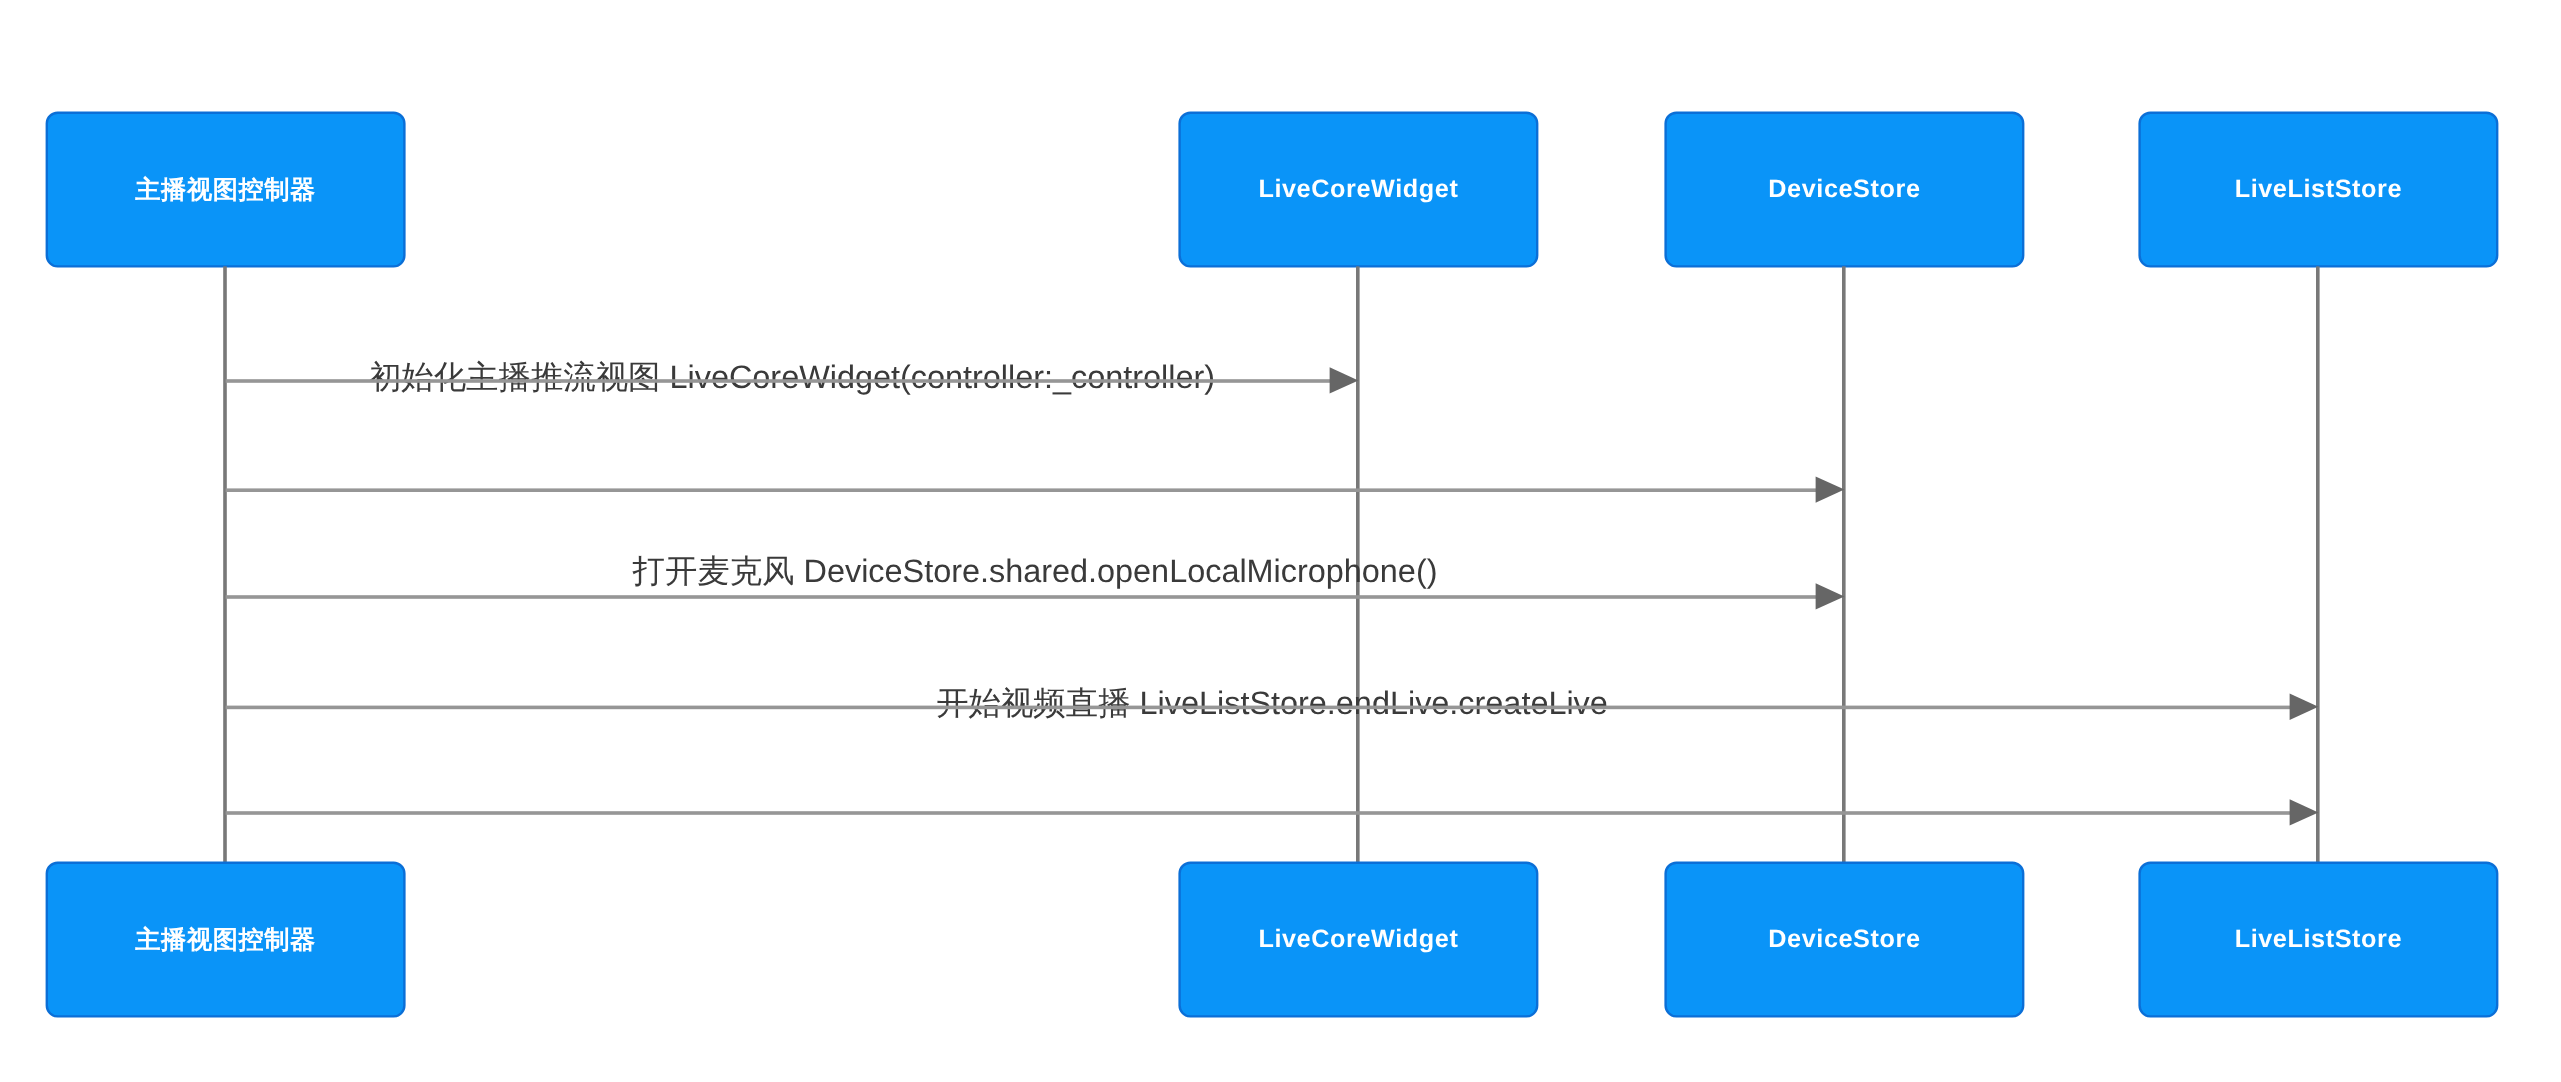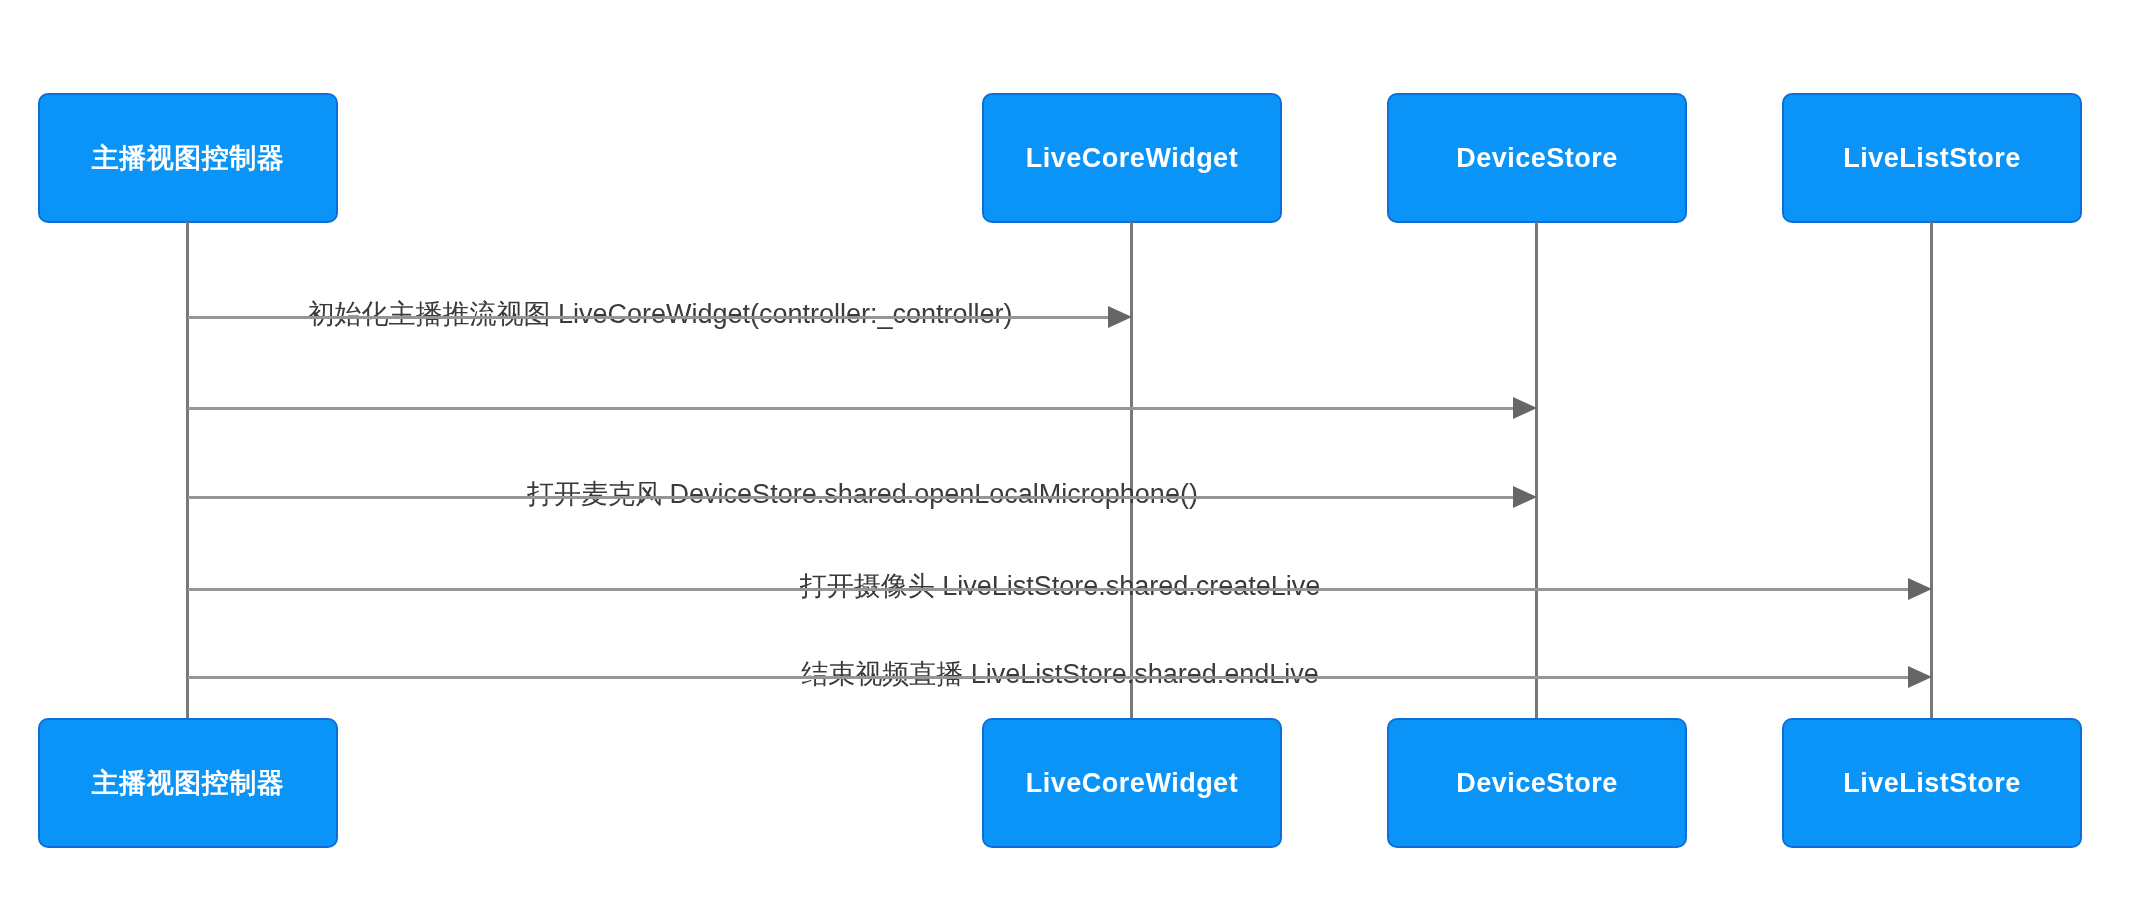--- a/index.html
+++ b/index.html
@@ -22,21 +22,21 @@
     box-sizing: border-box;
     background: #0a94f8;
     border: 2px solid #0b6fd7;
     border-radius: 10px;
     display: flex;
     align-items: center;
     justify-content: center;
   }
   .actor-label {
     color: #ffffff;
-    font-size: 27px;
+    font-size: 21px;
     font-weight: bold;
     letter-spacing: 0.5px;
     white-space: nowrap;
   }
   .lifeline {
     position: absolute;
     width: 3px;
     top: 222px;
     height: 497px;
     background: #787878;
@@ -89,29 +89,28 @@
   <div class="lifeline" style="left:1535px;"></div>
   <div class="lifeline" style="left:1930px;"></div>
 
   <div class="msg-label" style="left:188px; top:270px; width:944px;">初始化主播推流视图 LiveCoreWidget(controller:_controller)</div>
   <div class="msg-line" style="left:188px; top:316px; width:922px;"></div>
   <div class="msg-arrowhead" style="left:1108px; top:306px;"></div>
 
   <div class="msg-line" style="left:188px; top:407px; width:1327px;"></div>
   <div class="msg-arrowhead" style="left:1513px; top:397px;"></div>
 
-  <div class="msg-label" style="left:188px; top:450px; width:1349px;">打开麦克风 DeviceStore.shared.openLocalMicrophone()</div>
+  <div class="msg-label" style="left:188px; top:432px; width:1349px;">打开麦克风 DeviceStore.shared.openLocalMicrophone()</div>
   <div class="msg-line" style="left:188px; top:496px; width:1327px;"></div>
   <div class="msg-arrowhead" style="left:1513px; top:486px;"></div>
 
-  <div class="msg-label" style="left:188px; top:542px; width:1744px;">打开摄像头 LiveListStore.shared.createLive</div>
+  <div class="msg-label" style="left:188px; top:542px; width:1744px;">开始视频直播 LiveListStore.endLive.createLive</div>
   <div class="msg-line" style="left:188px; top:588px; width:1722px;"></div>
   <div class="msg-arrowhead" style="left:1908px; top:578px;"></div>
 
-  <div class="msg-label" style="left:188px; top:630px; width:1744px;">结束视频直播 LiveListStore.shared.endLive</div>
   <div class="msg-line" style="left:188px; top:676px; width:1722px;"></div>
   <div class="msg-arrowhead" style="left:1908px; top:666px;"></div>
 
   <div class="actor-box" style="left:38px; top:718px;">
     <span class="actor-label">主播视图控制器</span>
   </div>
   <div class="actor-box" style="left:982px; top:718px;">
     <span class="actor-label">LiveCoreWidget</span>
   </div>
   <div class="actor-box" style="left:1387px; top:718px;">

